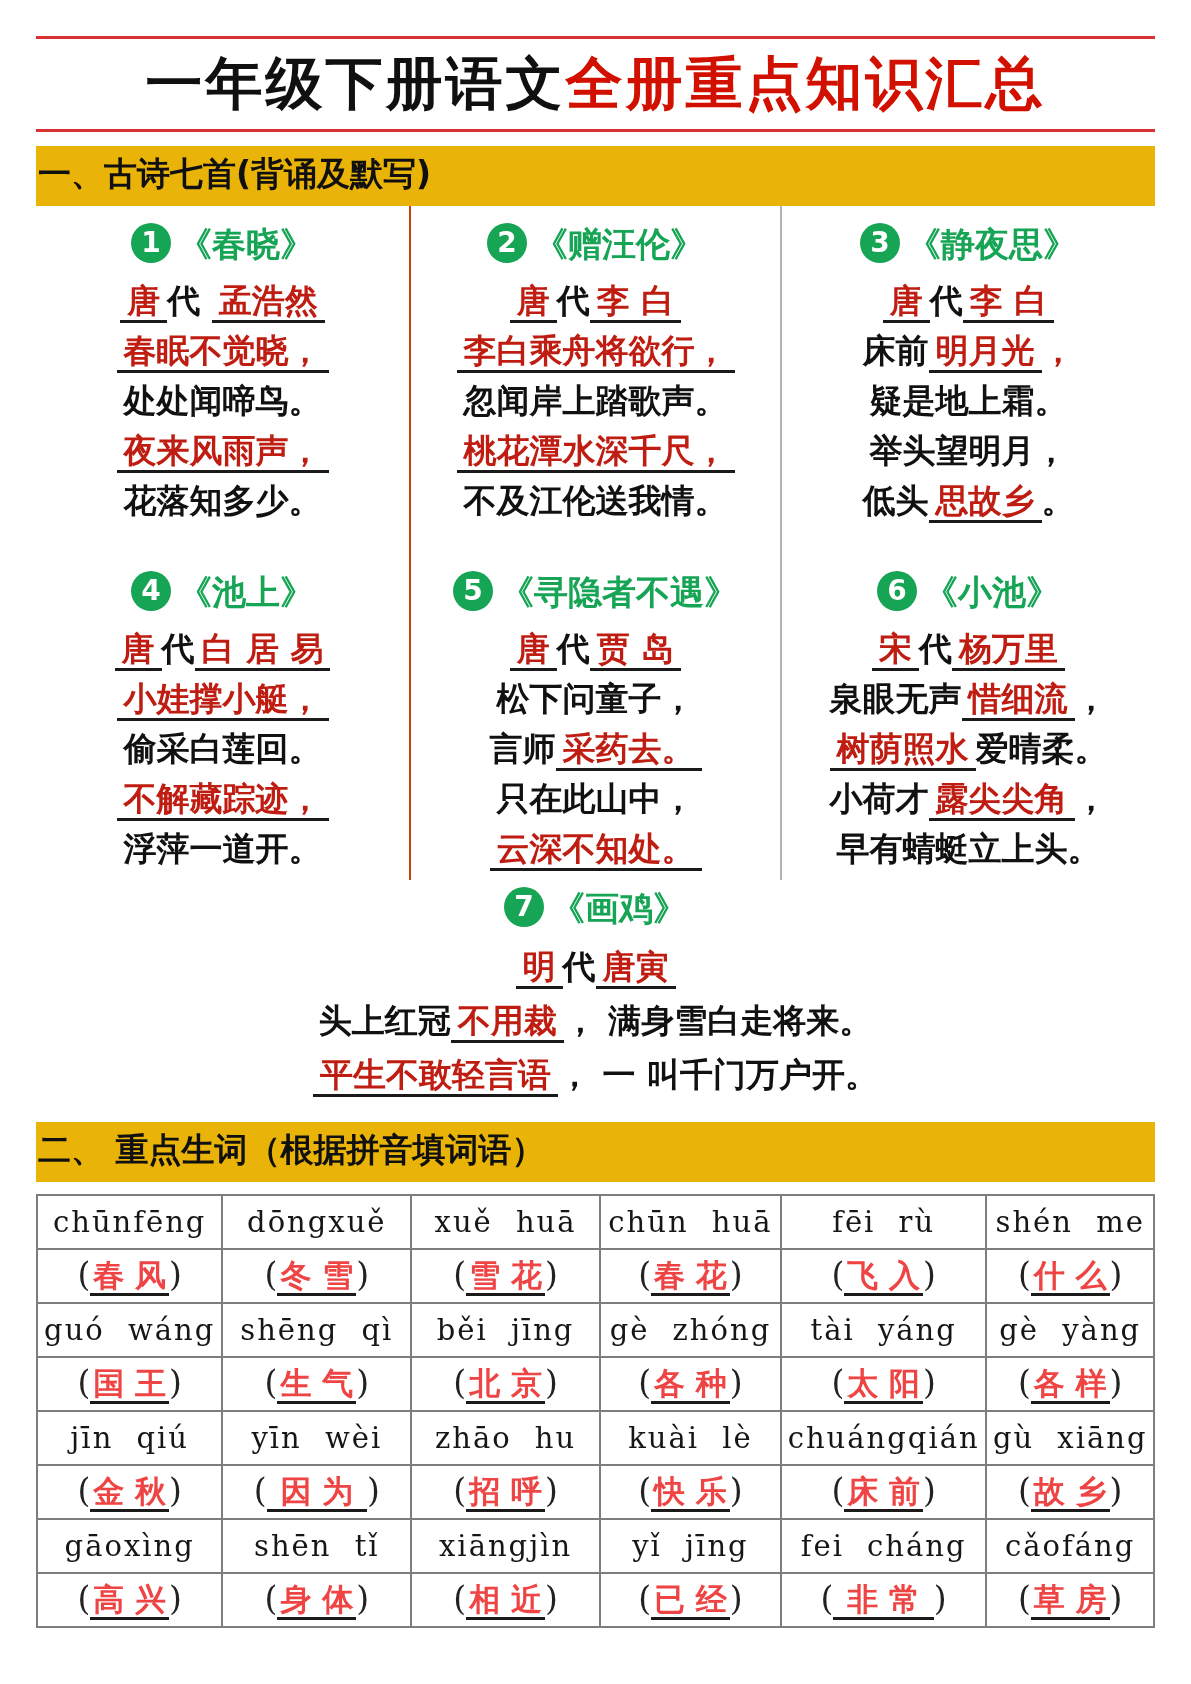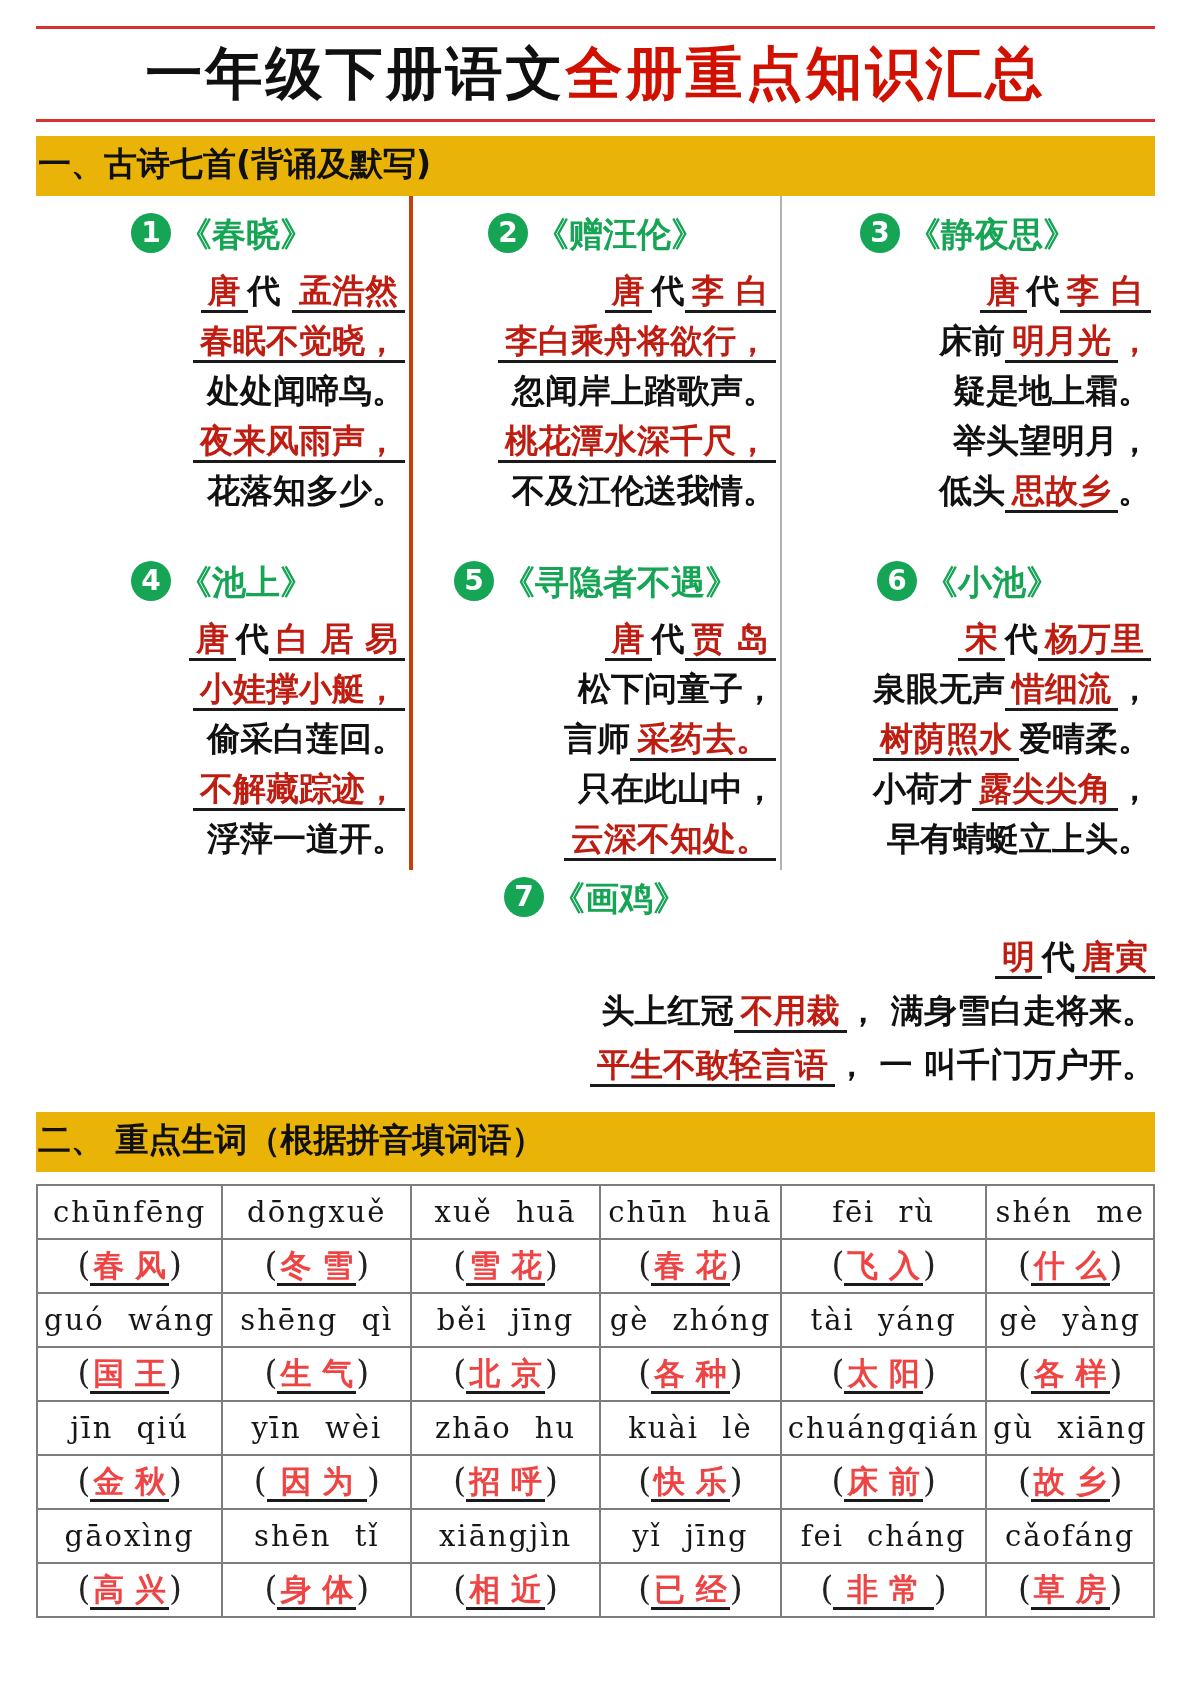--- a/index.html
+++ b/index.html
@@ -1,46 +1,46 @@
 <!DOCTYPE html>
 <html><head>
 <meta charset="utf-8">
 <style>
   html,body{margin:0;padding:0;}
   body{
     width:1191px;height:1684px;overflow:hidden;background:#ffffff;
     font-family:"DejaVu Serif","Liberation Serif",serif;color:#111;
   }
-  .page{padding:26px 36px 0;}
+  .page{padding:36px 36px 0;}
   .rule{height:3px;background:#d93030;}
   .title{
     margin:10px 0 12px;text-align:center;
     font-family:"DejaVu Sans","Liberation Sans",sans-serif;
     font-weight:900;font-size:57px;letter-spacing:3px;line-height:1.2;
   }
   .t-black{color:#101010;}
   .t-red{color:#d21000;}
   .band{
     background:#eab308;margin-top:14px;padding:6px 4px 9px 2px;
     font-family:"DejaVu Sans","Liberation Sans",sans-serif;
     font-weight:800;font-size:33px;color:#101010;
   }
   .band2{margin-top:20px;}
   .poems-grid{display:grid;grid-template-columns:1fr 1fr 1fr;}
   .pcell{padding:14px 4px 6px;}
-  .pcell.mid{border-left:4px solid #c2410c;border-right:2px solid #b3b3b3;}
+  .pcell.mid{border-left:2px solid #c2410c;border-right:2px solid #b3b3b3;}
   .pcell.row2{padding-top:36px;}
   .poem{text-align:center;}
   .pt{color:#16a455;font-size:34px;font-weight:bold;margin-bottom:8px;line-height:48px;}
   .num{
     display:inline-block;width:40px;height:40px;margin-right:7px;border-radius:50%;
     background:#16a455;color:#fff;font-family:"DejaVu Sans","Liberation Sans",sans-serif;
     font-size:28px;font-weight:bold;line-height:40px;text-align:center;vertical-align:4px;
   }
-  .pline{font-size:33px;line-height:50px;white-space:pre-wrap;font-weight:600;text-align:right;}
+  .pline{font-size:33px;line-height:50px;white-space:pre-wrap;font-weight:600;}
   .seg-r{color:#bf1d12;}
   .seg-u{border-bottom:3px solid #1a1a1a;padding:0 7px;}
   .poem7-wrap{padding:4px 0 0;}
   .poem7-wrap .pline{line-height:54px;}
   table.vocab{width:100%;border-collapse:collapse;margin-top:12px;table-layout:fixed;}
   .vocab td{
     border:2px solid #7d7d7d;text-align:center;height:50px;
     white-space:pre-wrap;overflow:hidden;vertical-align:middle;
   }
   td.py{font-size:29px;letter-spacing:2px;word-spacing:12px;color:#161616;}

